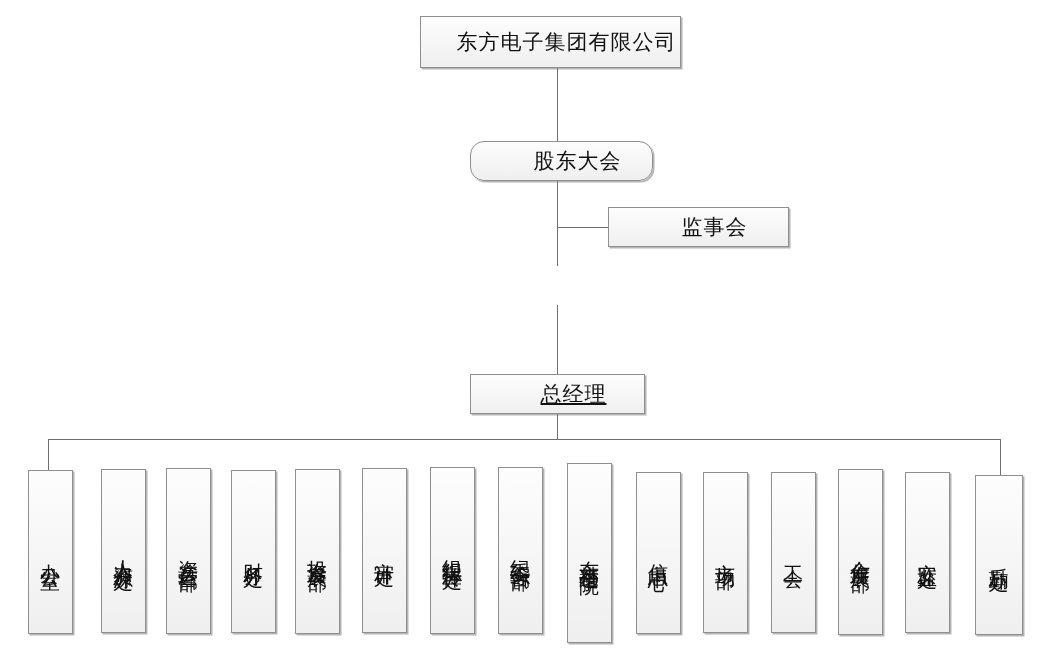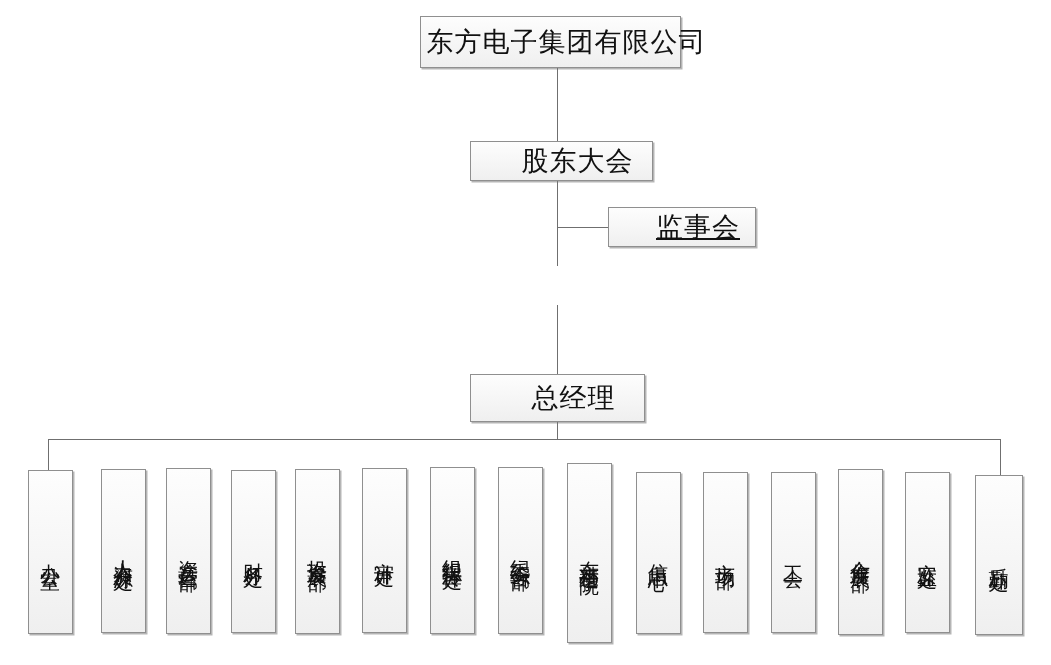--- a/index.html
+++ b/index.html
@@ -27,21 +27,21 @@
     border: 1px solid #8f8f8f;
     box-shadow: 1.5px 1.5px 0 0 rgba(120,120,120,0.55);
     display: flex;
     align-items: center;
     justify-content: center;
     color: #111111;
   }
 
   
   .node.horiz {
-    font-size: 27px;
+    font-size: 21px;
     letter-spacing: 1px;
     white-space: nowrap;
     padding-left: 32px;
   }
 
   
   .node.vert {
     writing-mode: vertical-rl;
     text-orientation: upright;
     font-size: 20px;
@@ -82,30 +82,30 @@
   <div class="conn h" style="left:48px; top:439px; width:953px;"></div>
 
   <div class="conn v" style="left:48px; top:439px; height:31px;"></div>
 
   <div class="conn v" style="left:1000px; top:439px; height:36px;"></div>
 
   <div class="node horiz" style="left:420px; top:16px; width:261px; height:52px;">
     <span class="txt">东方电子集团有限公司</span>
   </div>
 
-  <div class="node horiz" style="left:470px; top:141px; width:183px; height:40px;">
+  <div class="node horiz" style="left:470px; top:141px; width:183px; height:40px;border-radius:14px;">
     <span class="txt">股东大会</span>
   </div>
 
-  <div class="node horiz" style="left:608px; top:207px; width:148px; height:40px;text-decoration:underline;">
+  <div class="node horiz" style="left:608px; top:207px; width:181px; height:40px;">
     <span class="txt">监事会</span>
   </div>
 
 
-  <div class="node horiz" style="left:470px; top:374px; width:175px; height:48px;">
+  <div class="node horiz" style="left:470px; top:374px; width:175px; height:40px;text-decoration:underline;">
     <span class="txt">总经理</span>
   </div>
 
   <div class="node vert" style="left:28px; top:470px; width:45px; height:164px;">
     <span class="txt">办公室</span>
   </div>
 
   <div class="node vert" style="left:101px; top:469px; width:45px; height:164px;">
     <span class="txt">人力资源处</span>
   </div>

